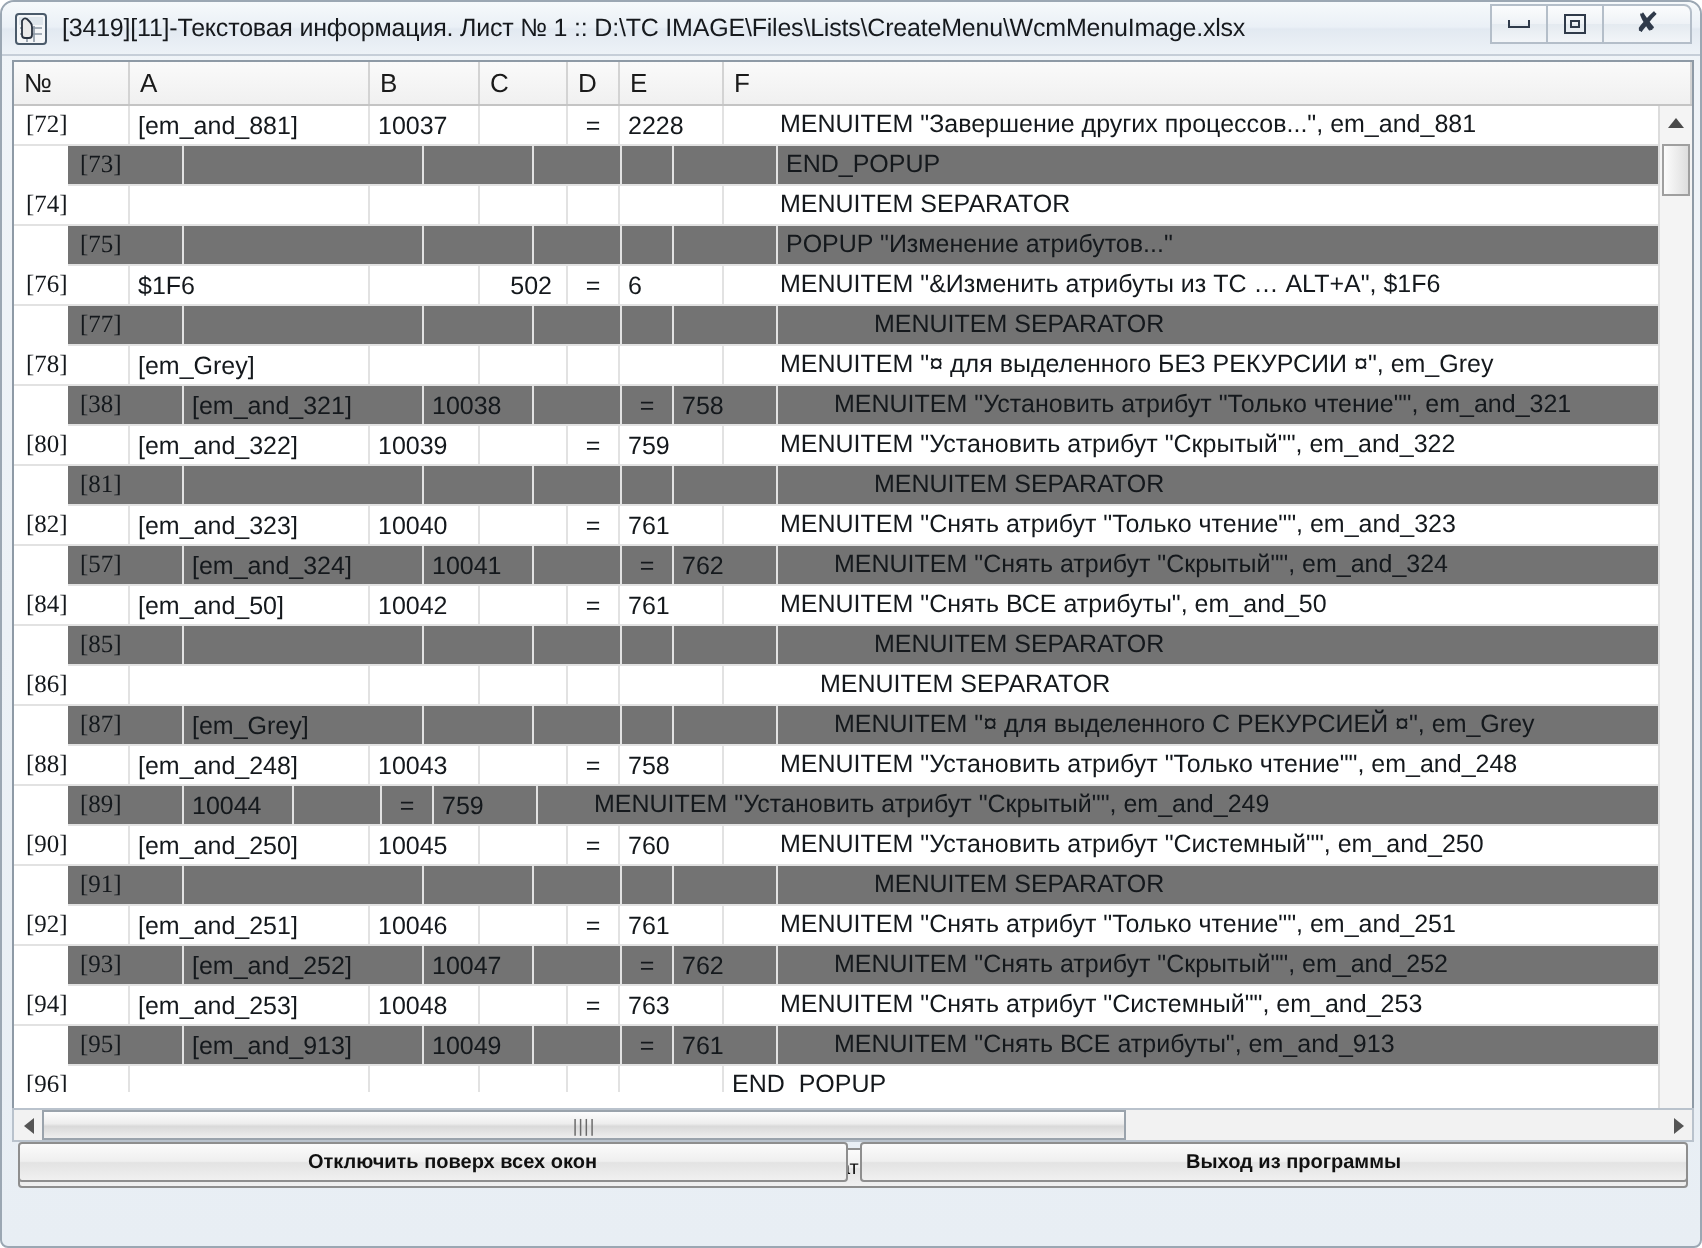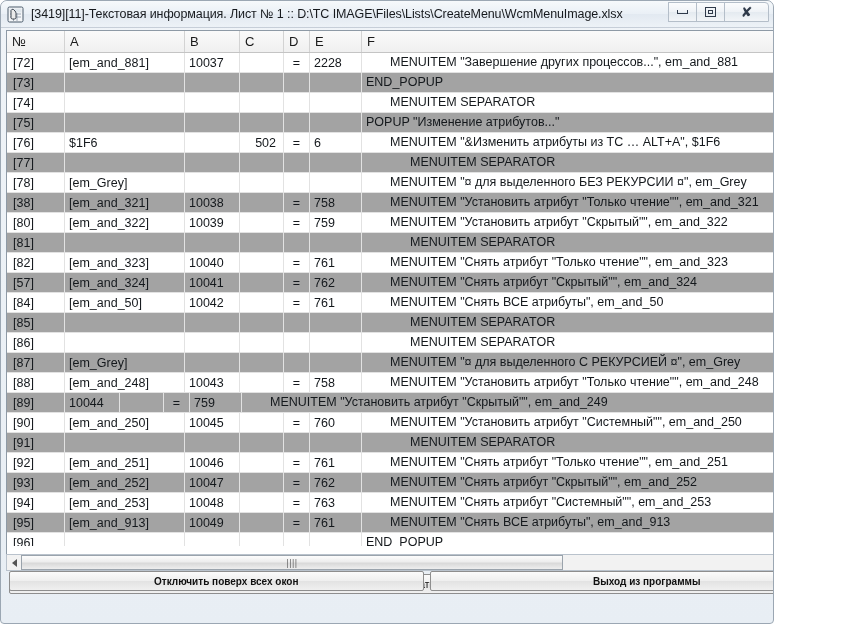--- a/index.html
+++ b/index.html
@@ -7,21 +7,21 @@
     padding: 0;
     background: #ffffff;
   }
   body {
     font-family: "Liberation Sans", sans-serif;
     -webkit-font-smoothing: none;
   }
 
   .window {
     position: relative;
-    width: 774px;
+    width: 851px;
     height: 624px;
     box-sizing: border-box;
     background: linear-gradient(to bottom, #f0f4f8 0%, #e8eef4 100%);
     border: 1px solid #9ba7b3;
     border-radius: 7px 7px 4px 4px;
     overflow: hidden;
   }
 
   
   .titlebar {
@@ -130,33 +130,33 @@
     height: 493px;
     overflow: hidden;
   }
   .row {
     display: flex;
     height: 20px;
     box-sizing: border-box;
     border-bottom: 1px solid #e2e2e2;
     background: #ffffff;
   }
-  .row.alt { background: #a3a3a3; }
+  .row.alt { background: #737373; margin-left: 27px; }
   .cell {
     box-sizing: border-box;
     border-right: 1px solid #e2e2e2;
     font-size: 12.5px;
     color: #14181c;
     display: flex;
     align-items: center;
     padding: 0 4px;
     overflow: hidden;
     white-space: nowrap;
   }
-  .cell.num { justify-content: flex-start; padding-left: 6px; }
+  .cell.num { justify-content: flex-start; padding-left: 6px; font-family: Liberation Serif, serif; }
   .cell.right { justify-content: flex-end; padding-right: 7px; }
   .cell.center { justify-content: center; padding: 0; }
   .cell.f { border-right: none; display: block; line-height: 19px; }
 
   .w-num { width: 58px; }
   .w-a   { width: 120px; }
   .w-b   { width: 55px; }
   .w-c   { width: 44px; }
   .w-d   { width: 26px; }
   .w-e   { width: 52px; }

